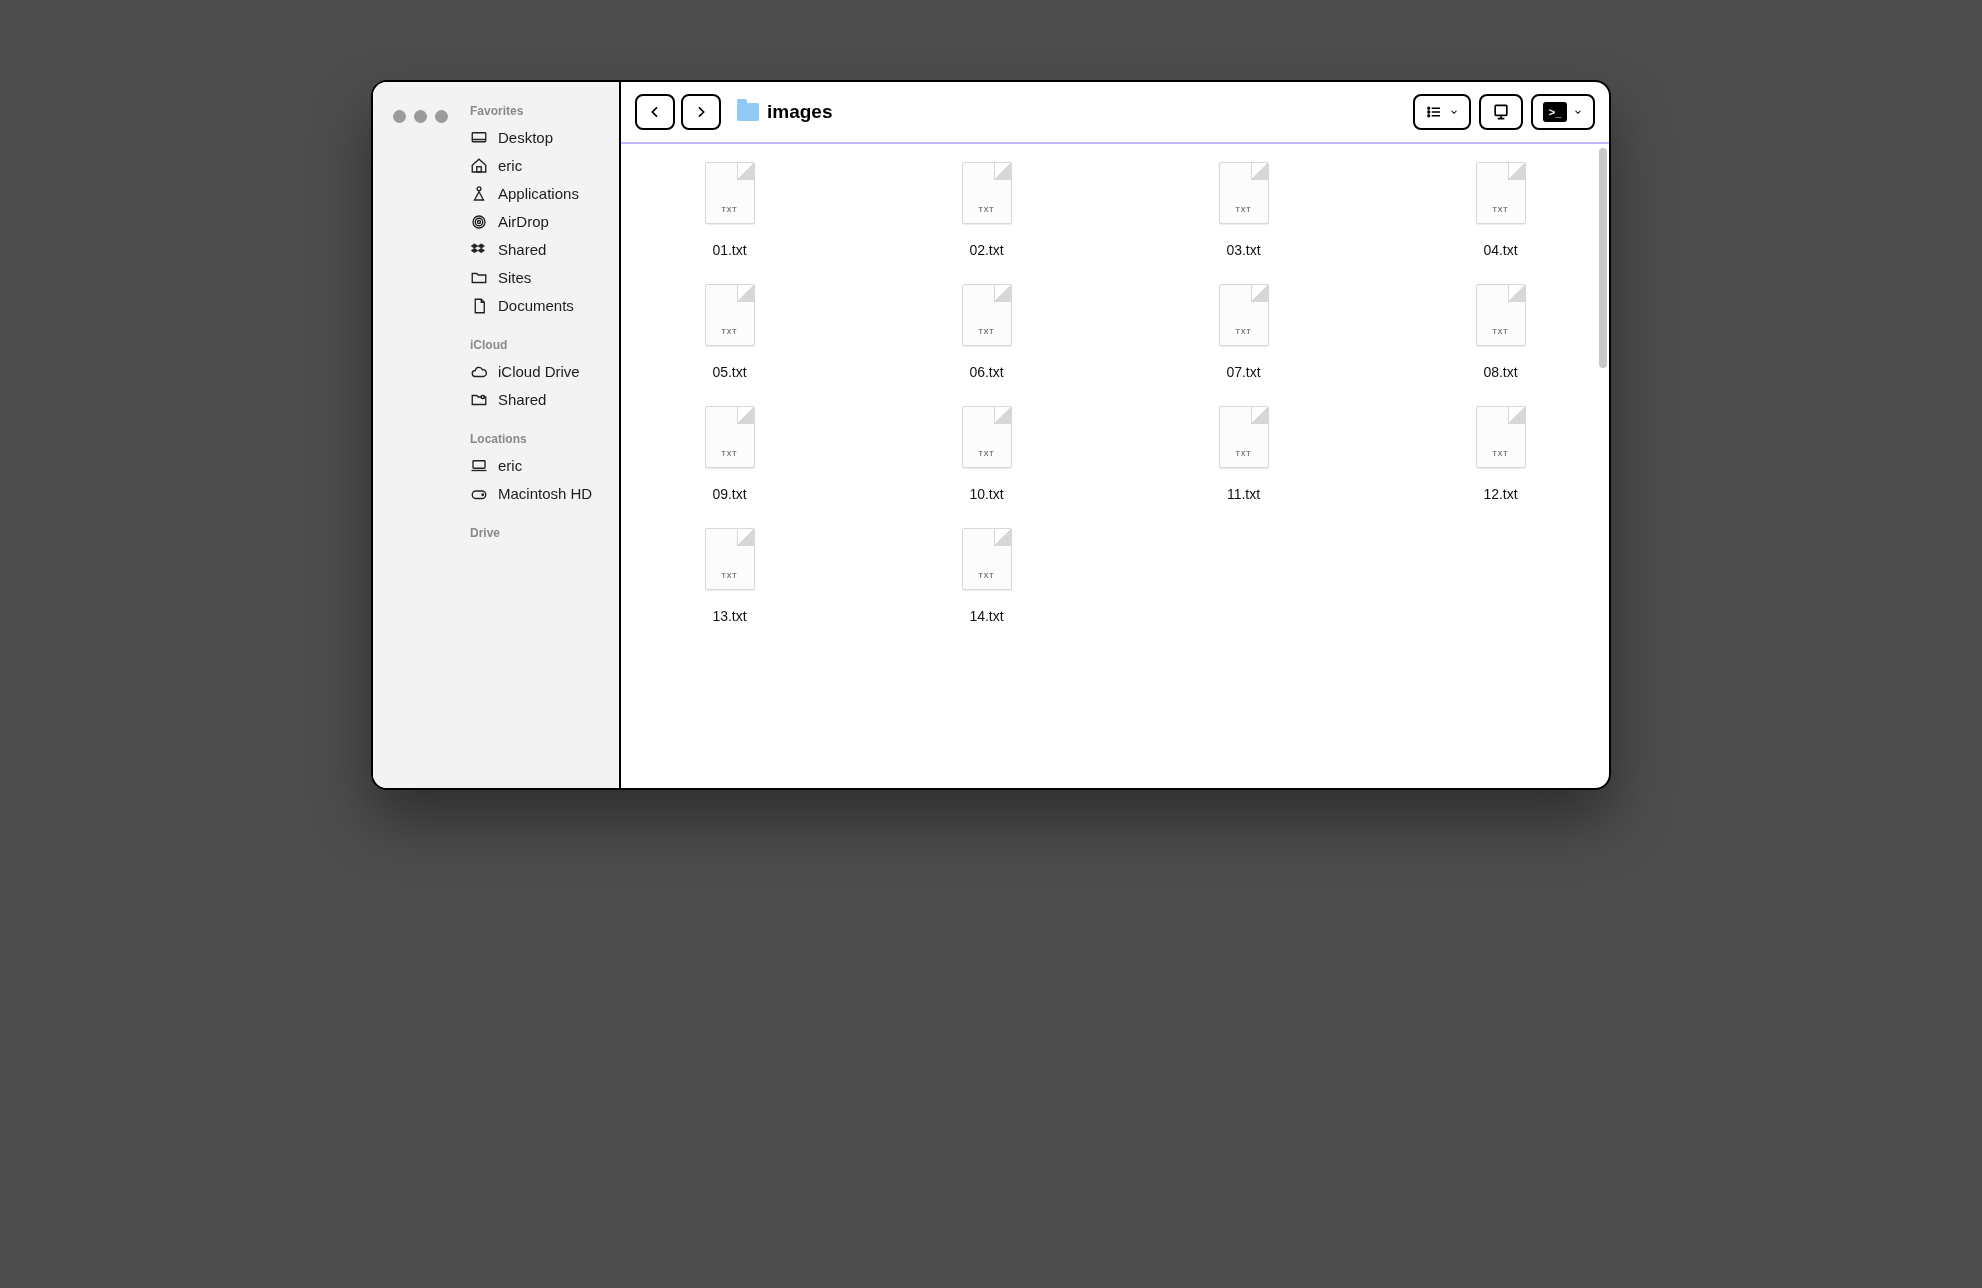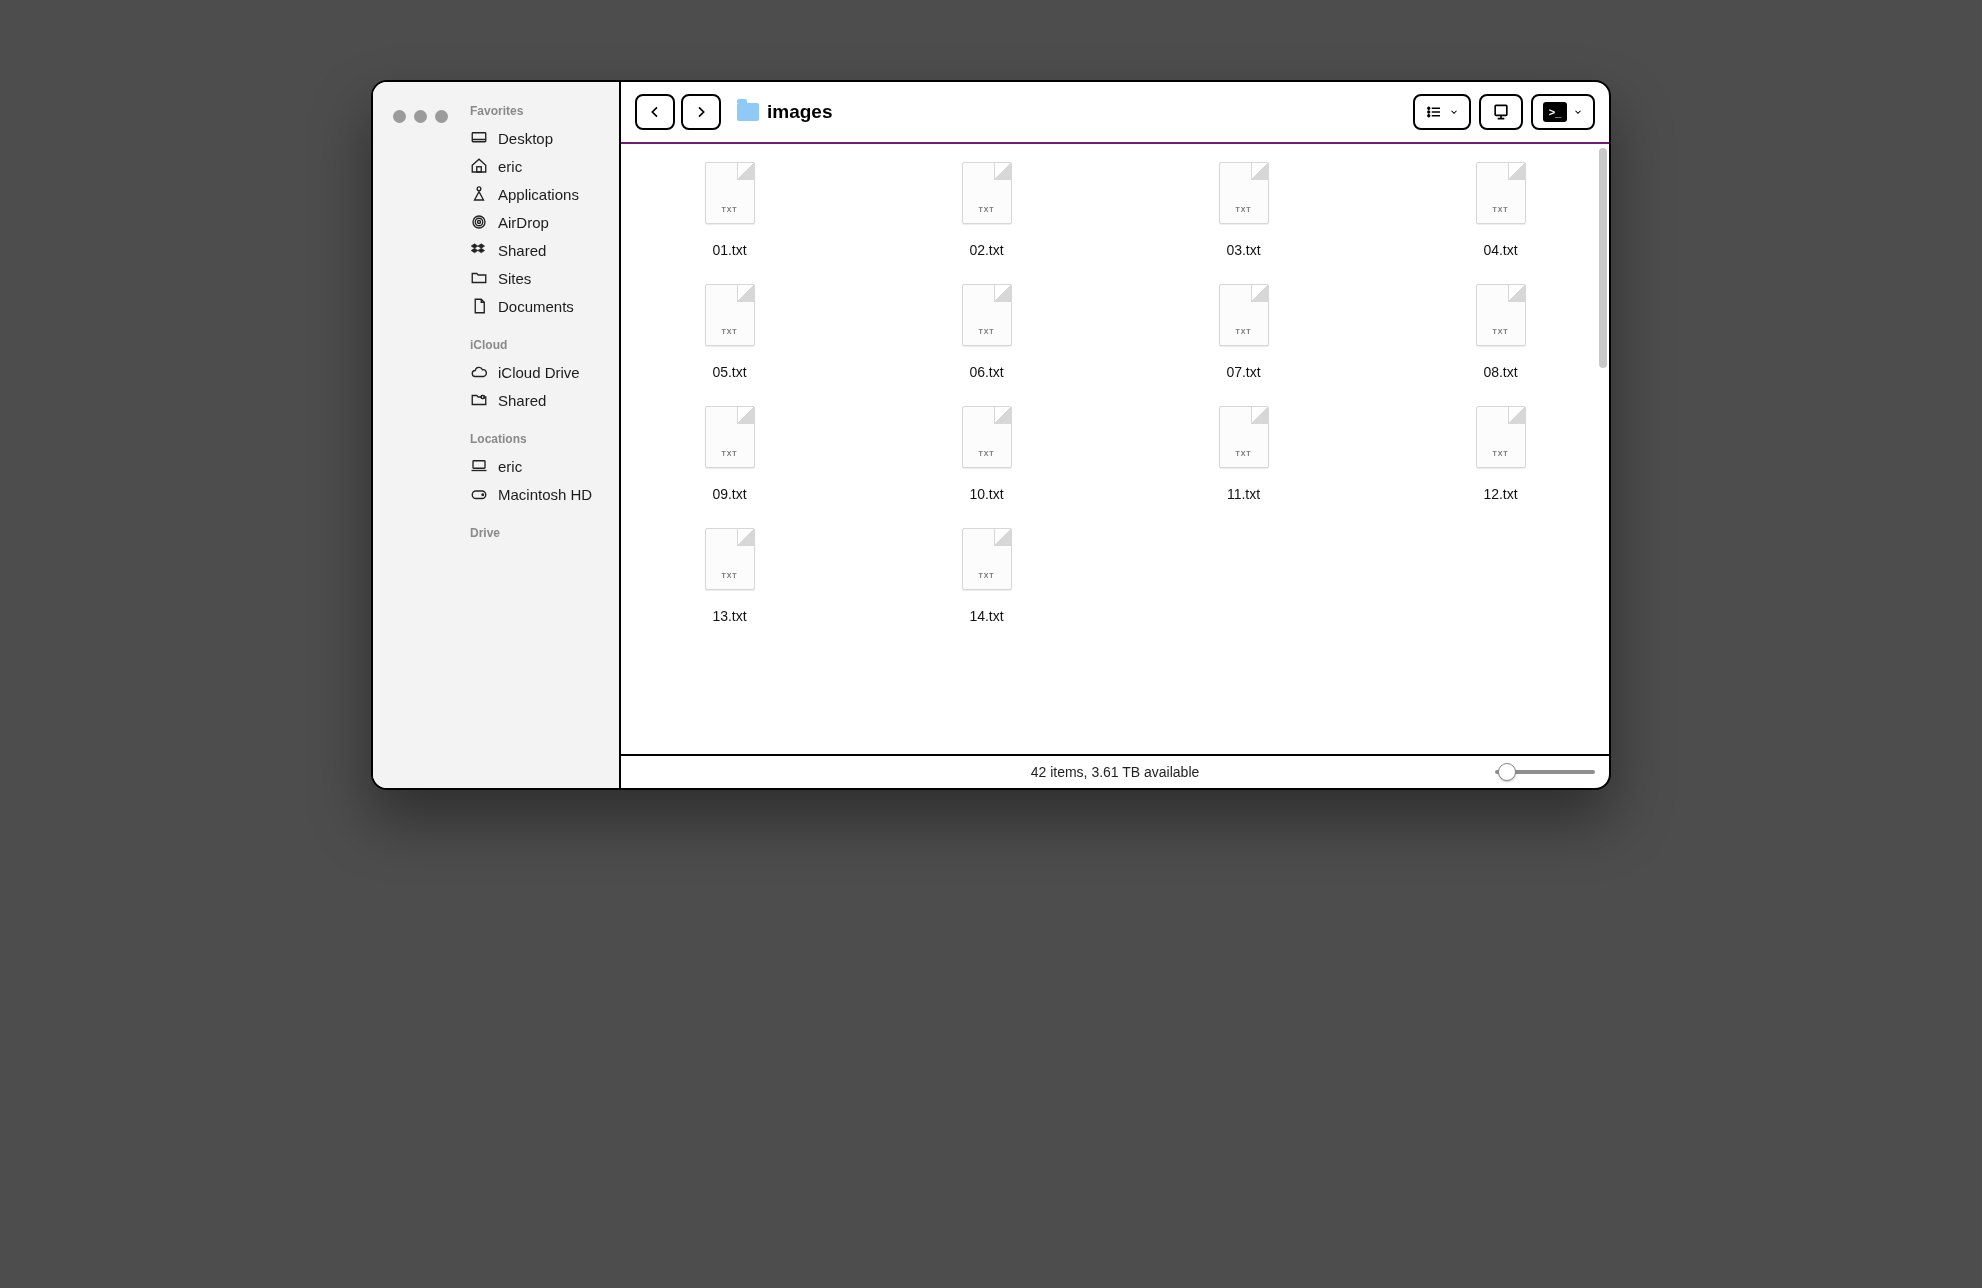--- a/index.html
+++ b/index.html
@@ -36,42 +36,42 @@
   .traffic-lights { display: flex; gap: 8px; padding: 10px 0 24px 20px; }
   .dot { width: 13px; height: 13px; border-radius: 50%; background: #9b9b9b; }
   .sb-section-label {
     font-size: 12px;
     font-weight: 600;
     color: #8a8a8a;
     padding: 4px 22px 6px;
   }
   .sb-item {
     display: flex;
-    align-items: center;
+    align-items: flex-start;
     gap: 10px;
     padding: 5px 22px;
     font-size: 15px;
     color: #1c1c1c;
     cursor: default;
   }
   .sb-icon { width: 18px; height: 18px; display:flex; align-items:center; justify-content:center; font-size:16px; color:#222;}
   .sb-icon svg { width:18px; height:18px; stroke:#222; }
   .sb-spacer { height: 14px; }
 
   
   .main {
     flex: 1;
     display: flex;
     flex-direction: column;
     min-width: 0;
   }
   
   .toolbar {
     height: 62px;
-    border-bottom: 2px solid #701a75;
+    border-bottom: 2px solid #c4b5fd;
     display: flex;
     align-items: center;
     padding: 0 14px;
     gap: 10px;
   }
   .tb-btn {
     height: 36px;
     border: 2px solid #000;
     border-radius: 8px;
     background: #fff;
@@ -414,22 +414,14 @@
           </div>
           <div class="file">
             <div class="file-icon">
               <div class="file-type">TXT</div>
             </div>
             <div class="file-name">14.txt</div>
           </div>
         </div>
     </div>
 
-    <div class="statusbar">
-      <span>42 items, 3.61 TB available</span>
-      <div class="zoom">
-        <div class="zoom-track">
-            <div class="zoom-thumb"></div>
-          </div>
-      </div>
-    </div>
   </div>
 </div>
 
 </body></html>

